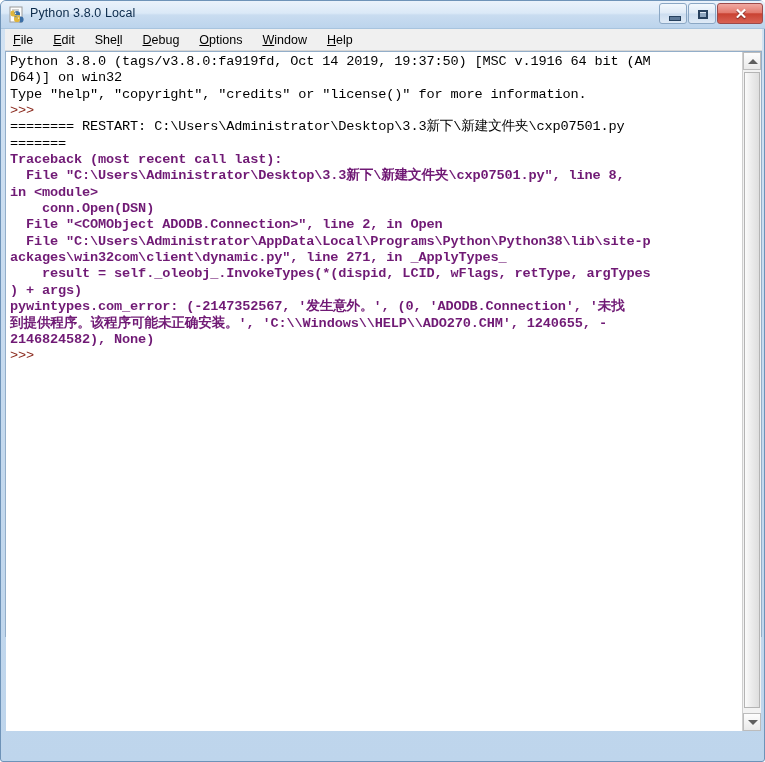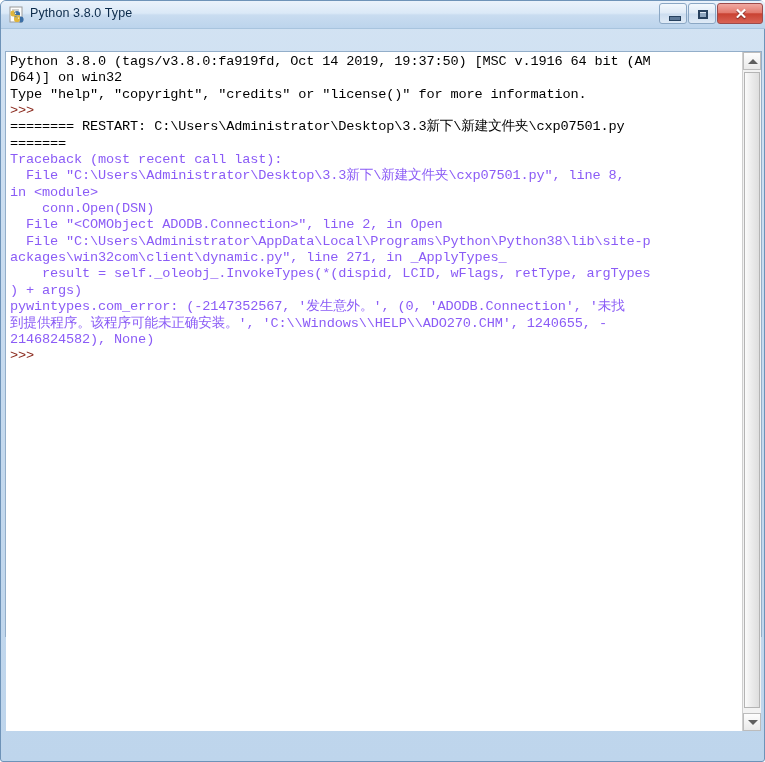--- a/index.html
+++ b/index.html
@@ -153,21 +153,21 @@
     font-family: "Liberation Mono", "DejaVu Sans Mono", monospace;
     font-size: 13.6px;
     line-height: 16.35px;
     white-space: pre;
     color: #000000;
     letter-spacing: -0.15px;
   }
   .console .ln { display: block; min-height: 16.35px; }
   .c-black { color: #000000; }
   .c-prompt { color: #8b2b1f; }
-  .c-err { color: #8b5cf6; }
+  .c-err { color: #701a75; font-weight: bold; }
 
   
   .vscroll {
     position: absolute;
     right: 0; top: 0;
     width: 19px;
     height: 679px;
     background: #f2f2f2;
     border-left: 1px solid #cfcfcf;
     box-sizing: border-box;
@@ -233,36 +233,45 @@
       <svg width="18" height="18" viewBox="0 0 18 18">
         <rect x="2" y="1" width="12" height="15" fill="#fdfdfd" stroke="#9a9a9a" stroke-width="1"></rect>
         <path d="M4 3h7v2H4z" fill="#cfcfcf"></path>
         <path d="M4 6h7v1H4z" fill="#cfcfcf"></path>
         <path d="M6 7.5c0-1.6 1.2-2.6 3-2.6s3 1 3 2.6v2.1H8.6v.8H13c1.6 0 2.6 1.2 2.6 3s-1 3-2.6 3h-1.4v-2.2c0-1.5-1-2.5-2.6-2.5H6.4z" fill="#3c6ea5"></path>
         <path d="M12 16.4c0 1.6-1.2 2.6-3 2.6s-3-1-3-2.6v-2.1h3.4v-.8H5c-1.6 0-2.6-1.2-2.6-3s1-3 2.6-3h1.4v2.2c0 1.5 1 2.5 2.6 2.5H12z" fill="#e0b63c" transform="translate(0,-3)"></path>
         <circle cx="7.5" cy="7.2" r="0.7" fill="#ffffff"></circle>
         <circle cx="10.6" cy="12.1" r="0.7" fill="#ffffff"></circle>
       </svg>
     </span>
-    <span class="title-text">Python 3.8.0 Type</span>
+    <span class="title-text">Python 3.8.0 Local</span>
 
     <div class="winbtns">
       <div class="winbtn">
         <span class="glyph-min"></span>
       </div>
       <div class="winbtn">
         <span class="glyph-max-o"></span>
         <span class="glyph-max-i"></span>
       </div>
       <div class="winbtn close">
         <span class="glyph-close">✕</span>
       </div>
     </div>
   </div>
 
+  <div class="menubar">
+    <span class="menuitem"><u>F</u>ile</span>
+    <span class="menuitem"><u>E</u>dit</span>
+    <span class="menuitem">She<u>l</u>l</span>
+    <span class="menuitem"><u>D</u>ebug</span>
+    <span class="menuitem"><u>O</u>ptions</span>
+    <span class="menuitem"><u>W</u>indow</span>
+    <span class="menuitem"><u>H</u>elp</span>
+  </div>
 
   <div class="textwrap">
     <div class="console" id="console"><span class="ln c-black">Python 3.8.0 (tags/v3.8.0:fa919fd, Oct 14 2019, 19:37:50) [MSC v.1916 64 bit (AM</span><span class="ln c-black">D64)] on win32</span><span class="ln c-black">Type "help", "copyright", "credits" or "license()" for more information.</span><span class="ln c-prompt">&gt;&gt;&gt; </span><span class="ln c-black">======== RESTART: C:\Users\Administrator\Desktop\3.3新下\新建文件夹\cxp07501.py</span><span class="ln c-black">=======</span><span class="ln c-err">Traceback (most recent call last):</span><span class="ln c-err">  File "C:\Users\Administrator\Desktop\3.3新下\新建文件夹\cxp07501.py", line 8,</span><span class="ln c-err">in &lt;module&gt;</span><span class="ln c-err">    conn.Open(DSN)</span><span class="ln c-err">  File "&lt;COMObject ADODB.Connection&gt;", line 2, in Open</span><span class="ln c-err">  File "C:\Users\Administrator\AppData\Local\Programs\Python\Python38\lib\site-p</span><span class="ln c-err">ackages\win32com\client\dynamic.py", line 271, in _ApplyTypes_</span><span class="ln c-err">    result = self._oleobj_.InvokeTypes(*(dispid, LCID, wFlags, retType, argTypes</span><span class="ln c-err">) + args)</span><span class="ln c-err">pywintypes.com_error: (-2147352567, '发生意外。', (0, 'ADODB.Connection', '未找</span><span class="ln c-err">到提供程序。该程序可能未正确安装。', 'C:\\Windows\\HELP\\ADO270.CHM', 1240655, -</span><span class="ln c-err">2146824582), None)</span><span class="ln c-prompt">&gt;&gt;&gt; </span></div>
 
     <div class="vscroll">
       <div class="sb-btn up">
         <span class="sb-arrow"></span>
       </div>
       <div class="sb-thumb"></div>
       <div class="sb-btn down">

